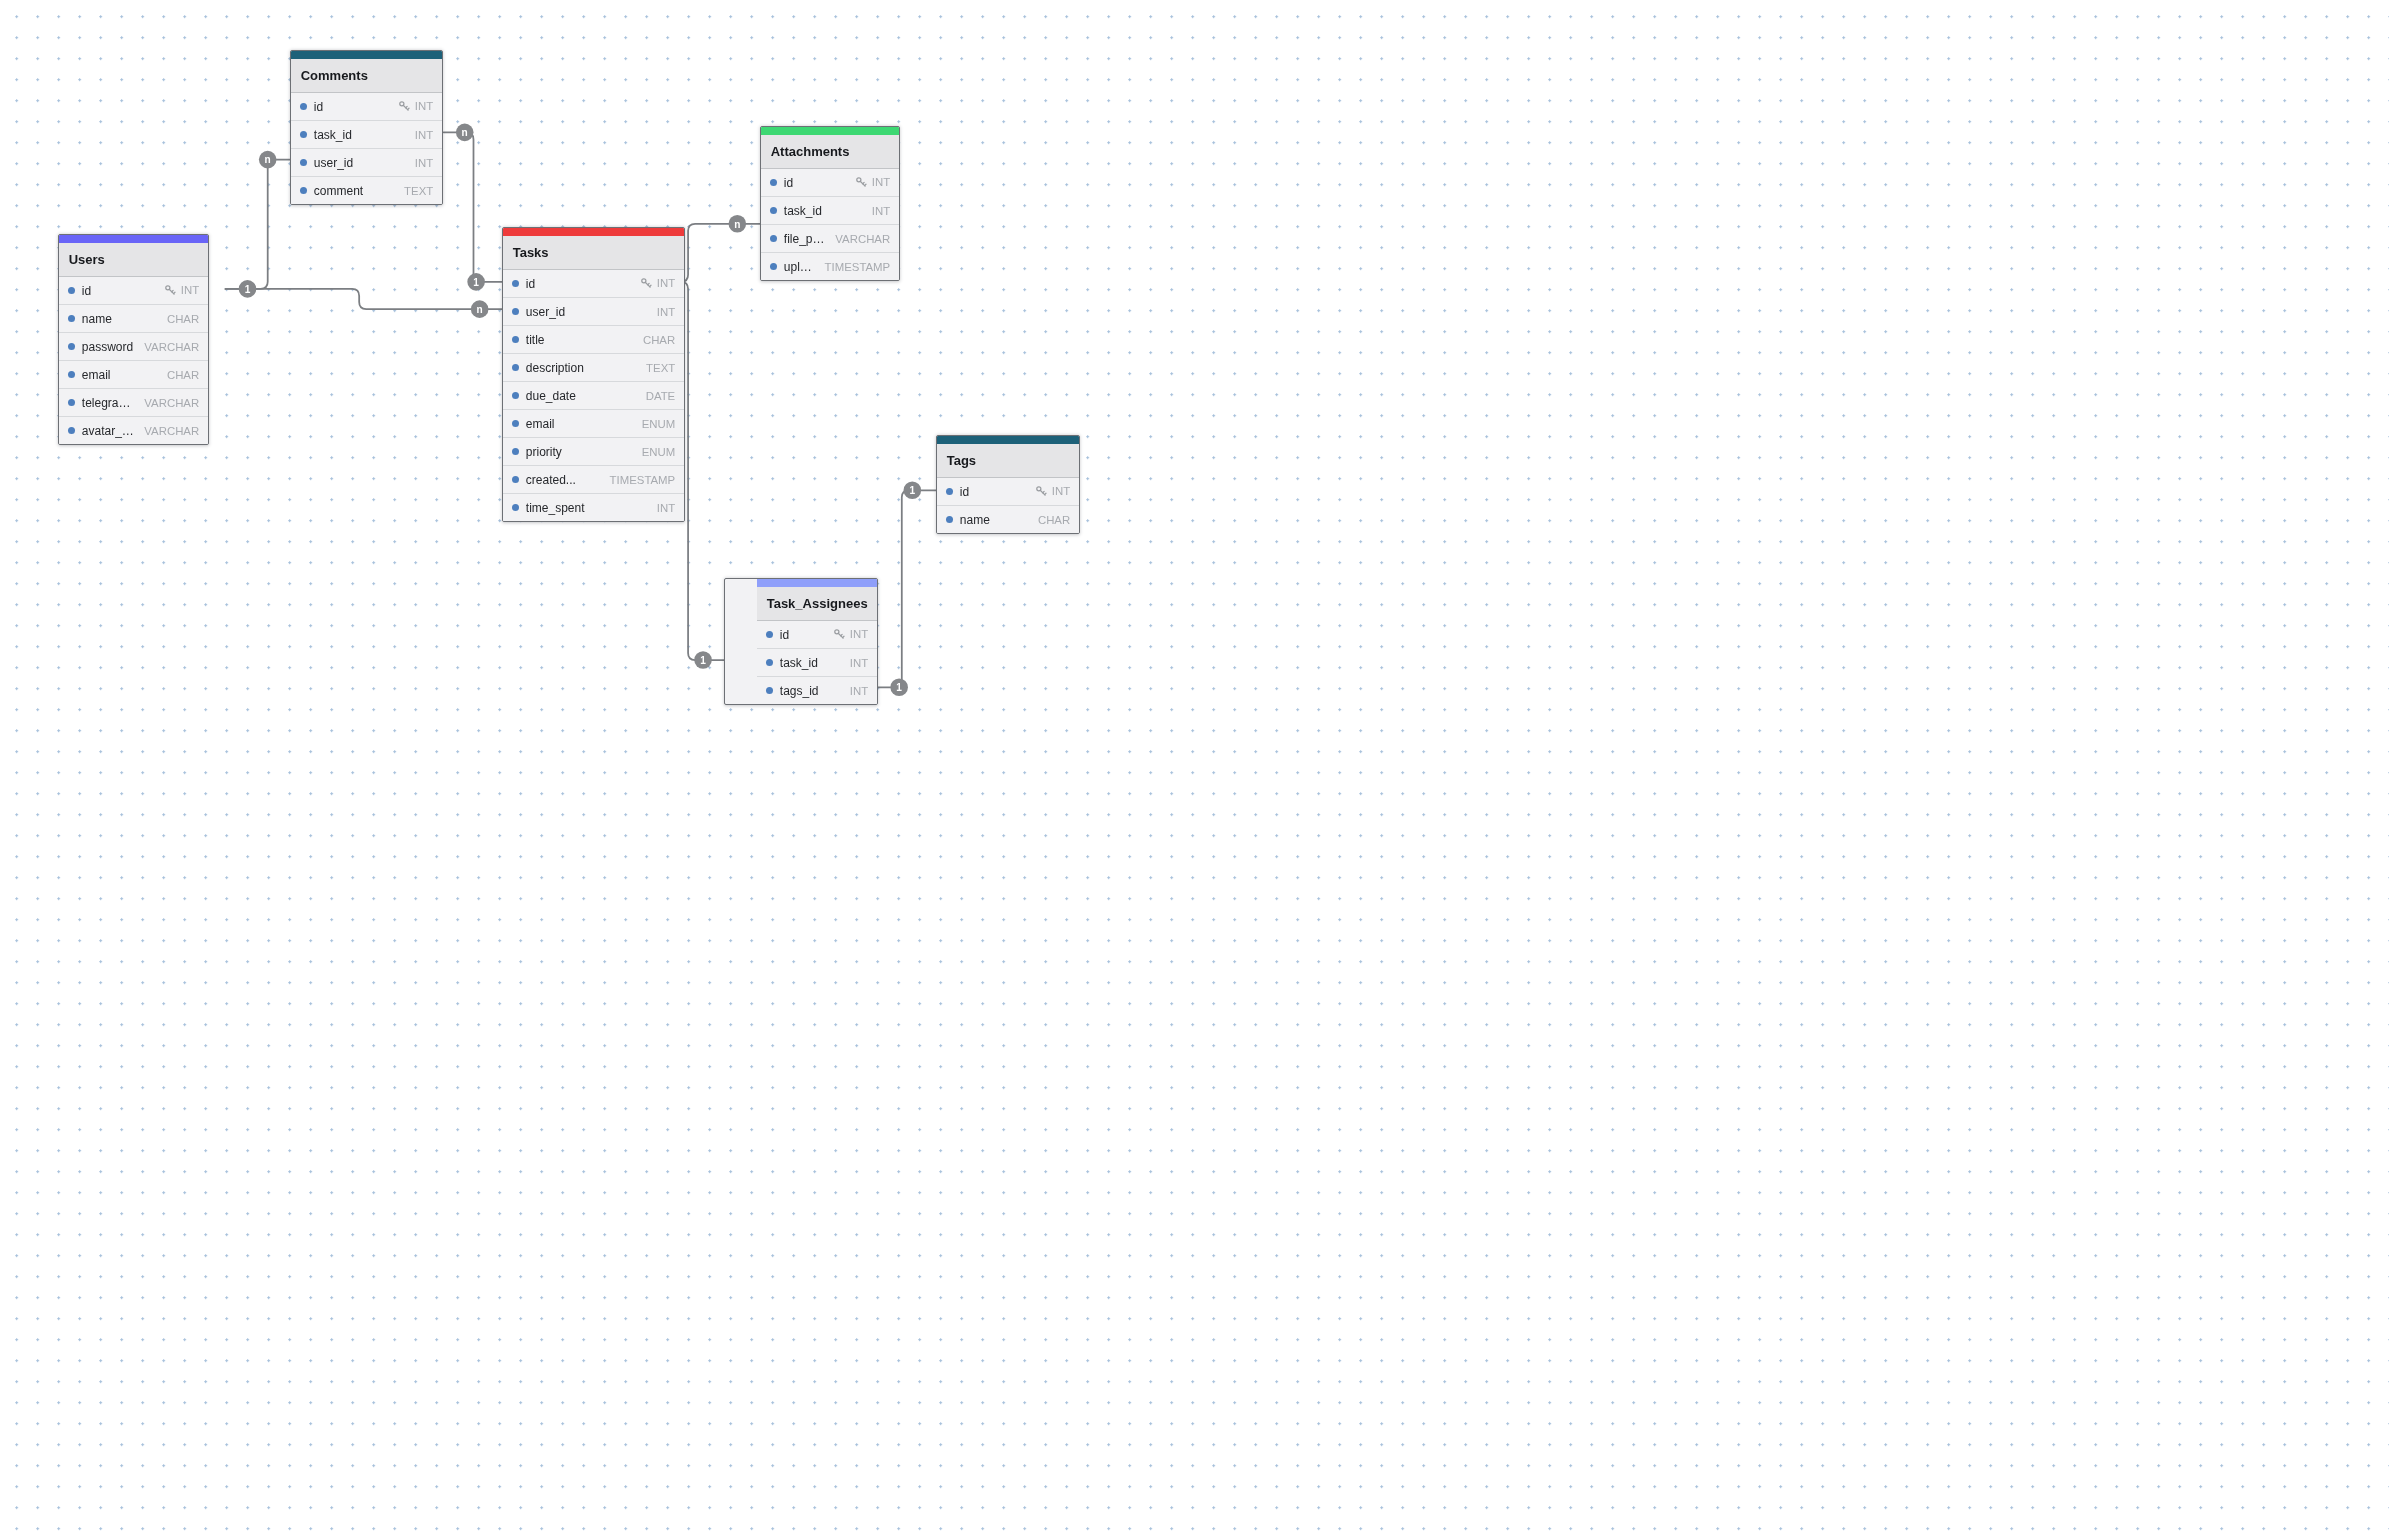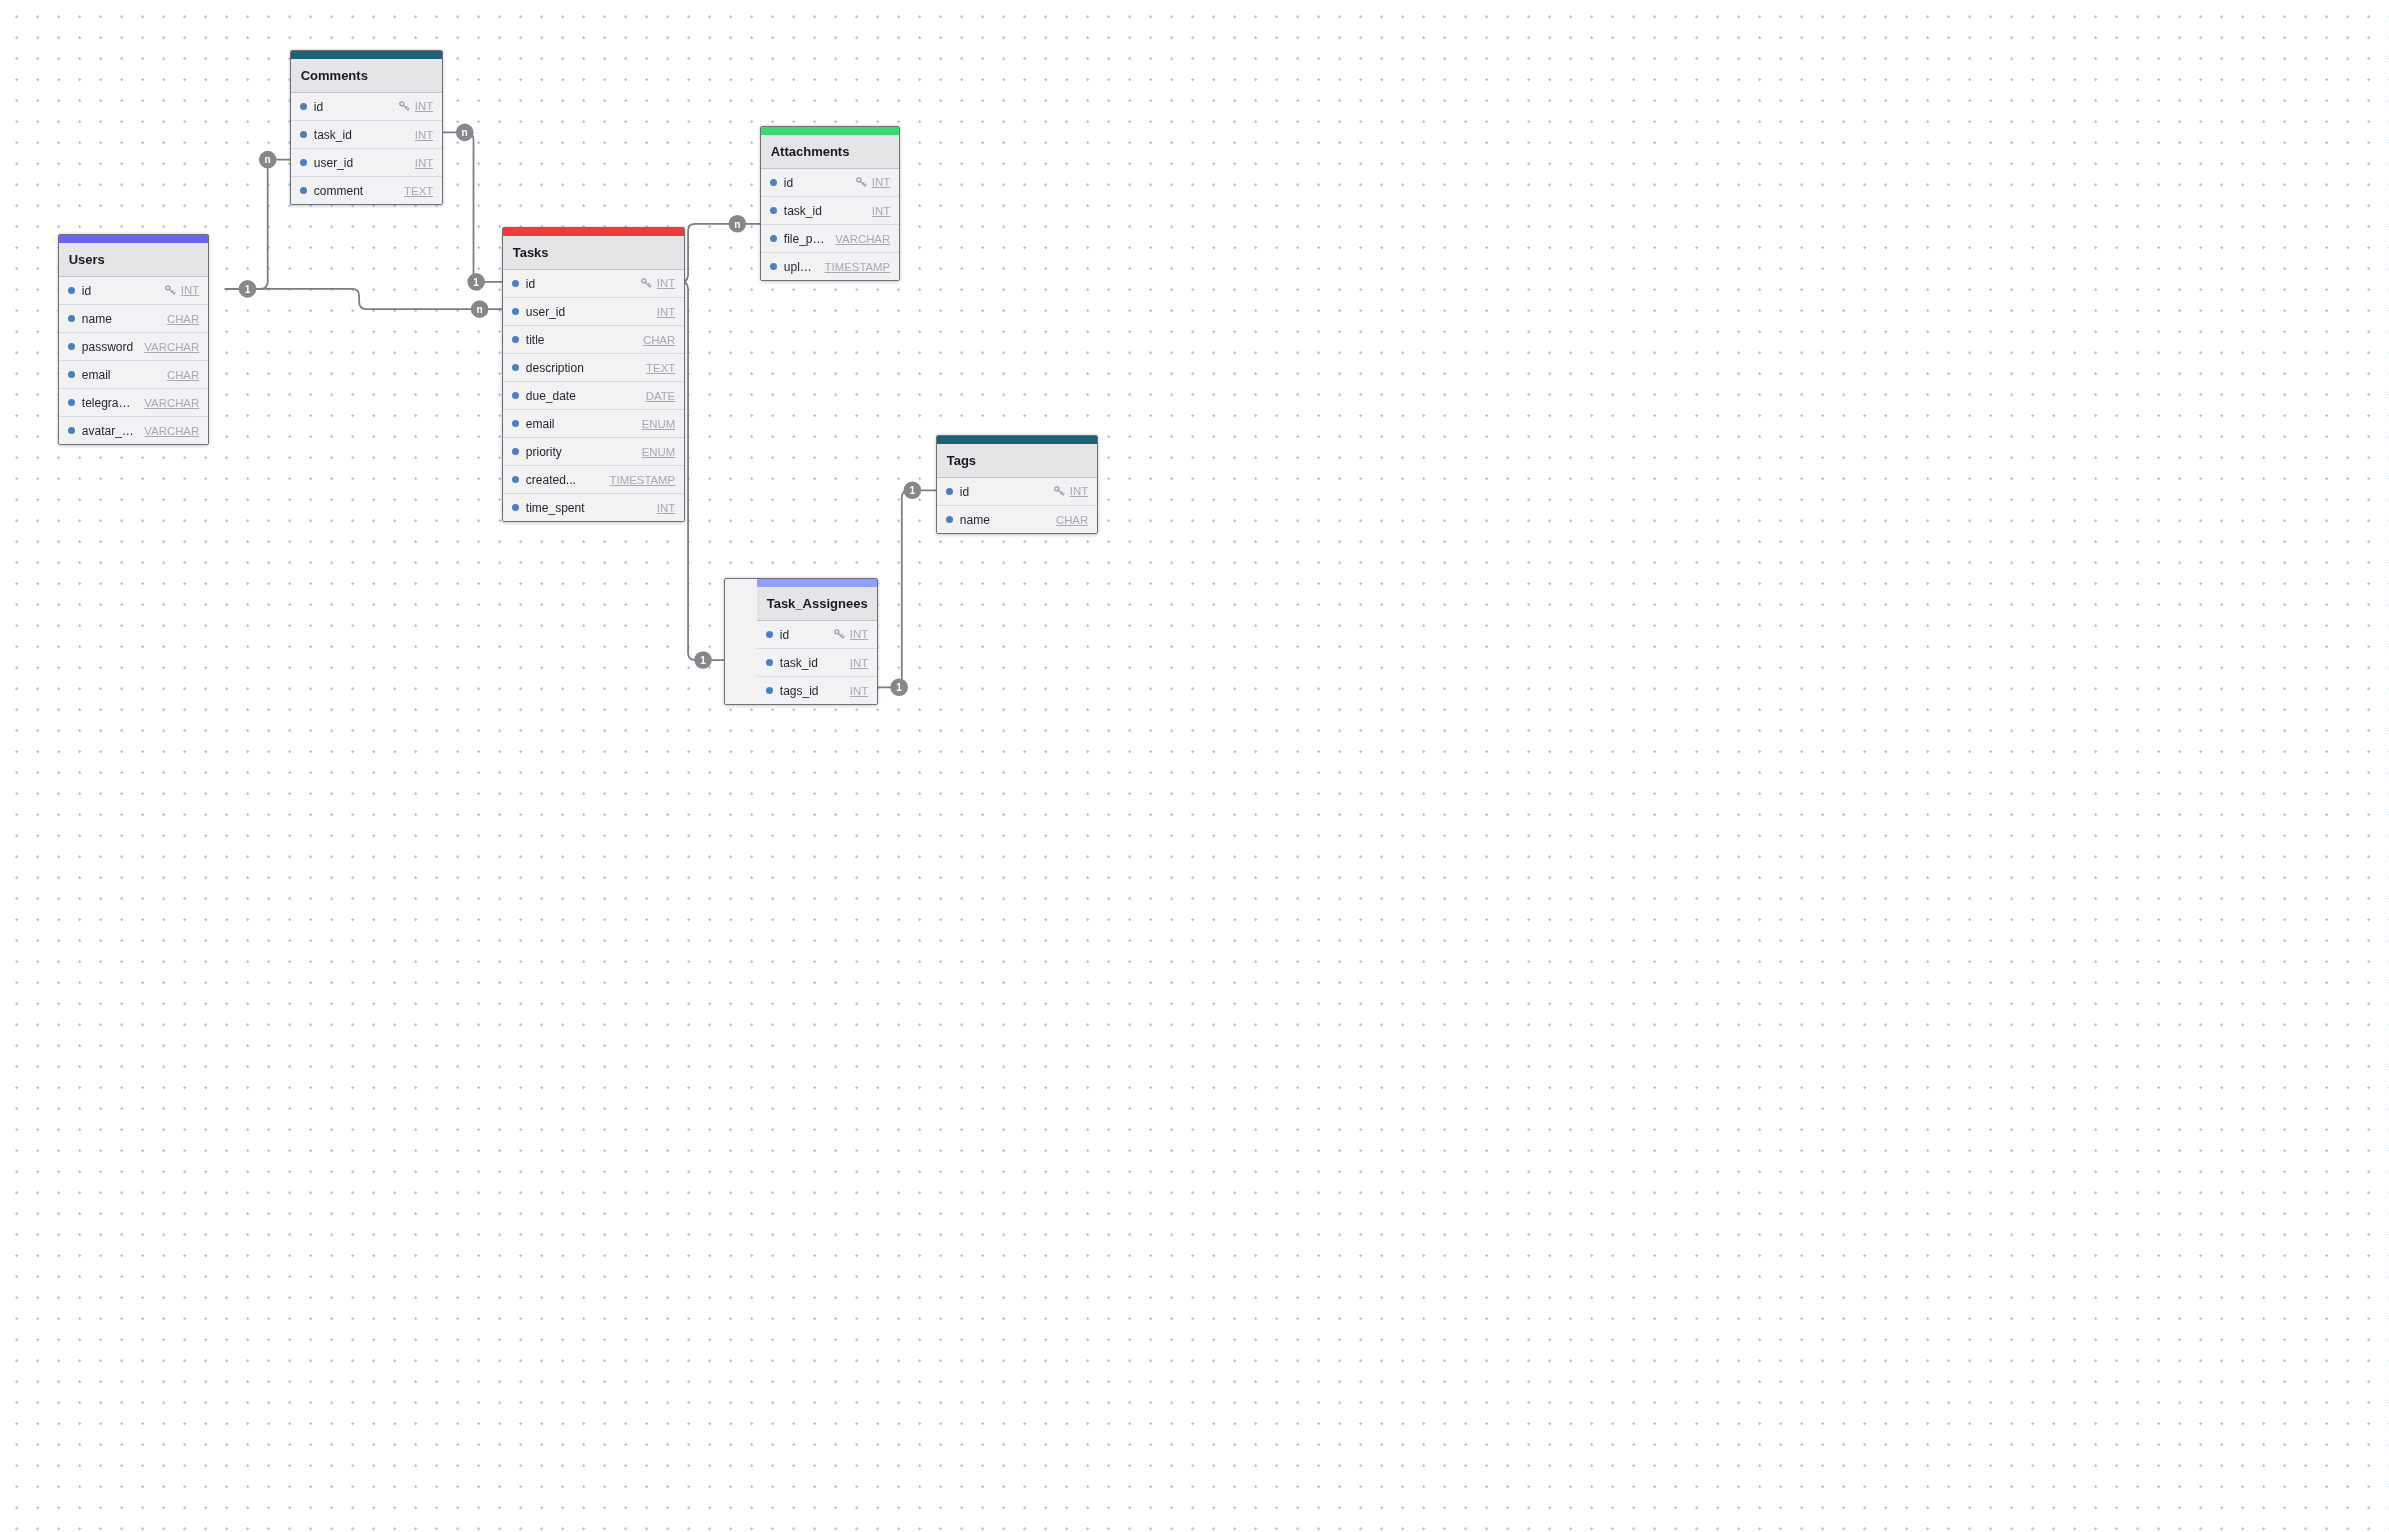--- a/index.html
+++ b/index.html
@@ -31,21 +31,21 @@
     white-space:nowrap;overflow:hidden;
   }
   .row{
     height:27px;display:flex;align-items:center;gap:7px;
     padding:0 8.8px;background:#f2f2f4;
   }
   .row + .row{border-top:0.9px solid #d7d9dc;}
   .dot{width:7px;height:7px;border-radius:50%;background:#4d7fbe;flex:0 0 auto;}
   .fn{font-size:12px;color:#26282c;white-space:nowrap;overflow:hidden;text-overflow:ellipsis;}
   .rgt{margin-left:auto;display:flex;align-items:center;gap:4.4px;flex:0 0 auto;}
-  .ft{font-size:11.4px;color:#a7aaaf;white-space:nowrap;text-decoration:underline;}
+  .ft{font-size:11.4px;color:#a7aaaf;white-space:nowrap;}
   .key-ic{display:block;}
 </style>
 </head>
 <body>
 
 <div id="canvas">
     <svg class="rel-layer" viewBox="0 0 1358 871">
       <path d="M 256 328.5 L 296 328.5 Q 304 328.5 304 320.5 L 304 189.5 Q 304 181.5 312 181.5 L 330 181.5" class="rel"></path>
       <path d="M 256 328.5 L 400 328.5 Q 408 328.5 408 336.5 L 408 343.5 Q 408 351.5 416 351.5 L 571 351.5" class="rel"></path>
       <path d="M 504 150.5 L 530 150.5 Q 538 150.5 538 158.5 L 538 312.5 Q 538 320.5 546 320.5 L 571 320.5" class="rel"></path>
@@ -275,21 +275,21 @@
         </span>
       </div>
       <div class="row">
         <span class="dot"></span>
         <span class="fn">upload...</span>
         <span class="rgt">
           <span class="ft">TIMESTAMP</span>
         </span>
       </div>
     </div>
-    <div class="table" style="left: 936px; top: 435px; width: 162px;">
+    <div class="table" style="left: 936px; top: 435px; width: 144px;">
       <div class="accent" style="background: rgb(29, 97, 121);"></div>
       <div class="ttl">Tags</div>
       <div class="row">
         <span class="dot"></span>
         <span class="fn">id</span>
         <span class="rgt">
           <svg class="key-ic" width="12.3" height="12.3" viewBox="0 0 16 16">
             <g fill="none" stroke="#9a9da1" stroke-width="1.6" stroke-linecap="round">
               <circle cx="5" cy="5" r="2.7"></circle>
               <path d="M7.1 7.1 L13.2 13.2"></path>

